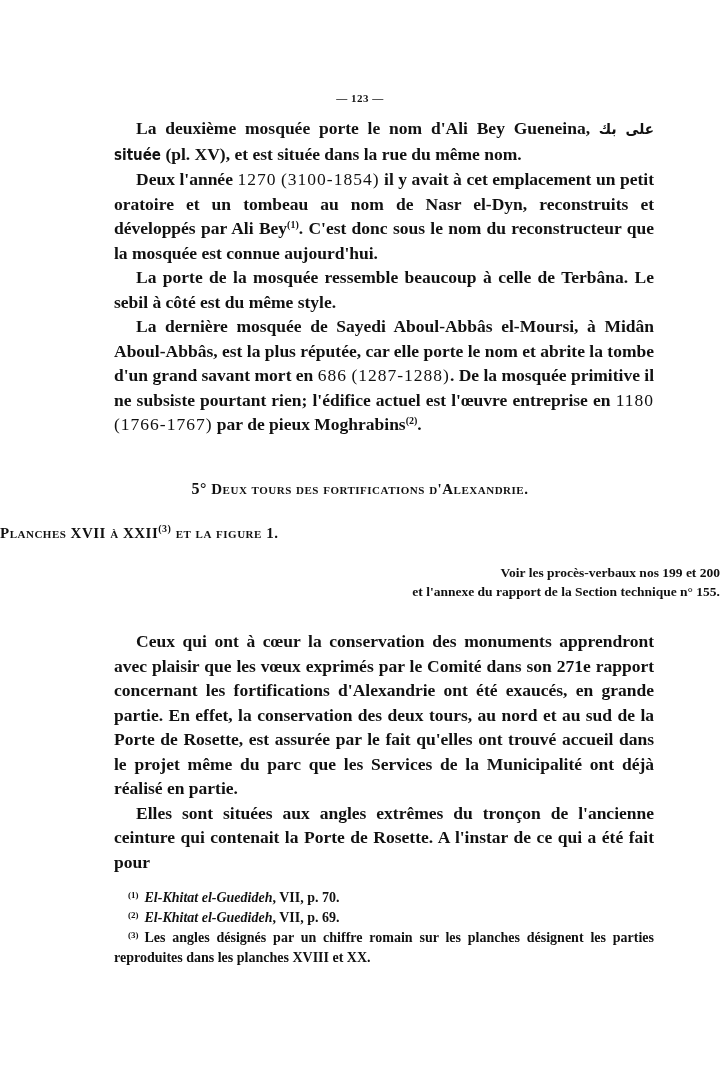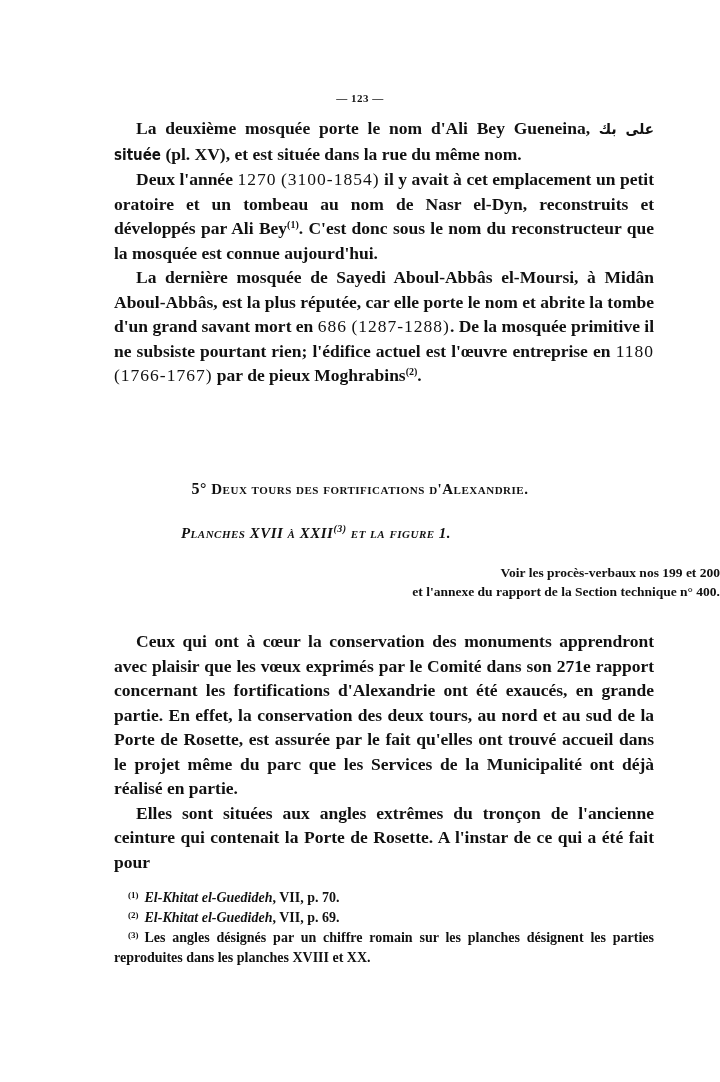--- a/index.html
+++ b/index.html
@@ -73,23 +73,21 @@
       font-weight: bold;
       font-variant: small-caps;
       letter-spacing: 0.5px;
     }
     .section-title .num { font-size: 16px; }
     .plates {
       position: absolute;
       top: 525px;
       left: 0;
       width: 632px;
-      text-align: center;
       font-size: 15px;
-      font-style: italic;
       font-weight: bold;
       font-variant: small-caps;
       letter-spacing: 0.5px;
     }
     .refs {
       position: absolute;
       top: 563px;
       left: 0;
       width: 720px;
       text-align: right;
@@ -137,41 +135,44 @@
       <span class="arabic">على بك située</span>
       <span>(pl. XV), et est située dans la rue du même nom.</span>
     </p>
     <p>
       <span>Deux l'année</span>
       <span class="oldnum">1270</span>
       <span class="oldnum">(3100-1854)</span>
       <span>il y avait à cet emplacement un petit oratoire et un tombeau au nom de Nasr el-Dyn, reconstruits et développés par Ali Bey</span><sup class="fn">(1)</sup><span>. C'est donc sous le nom du reconstructeur que la mosquée est connue aujourd'hui.</span>
     </p>
     <p>
+      <span>La porte de la mosquée ressemble beaucoup à celle de Terbâna. Le sebil à côté est du même style.</span>
+    </p>
+    <p>
       <span>La dernière mosquée de Sayedi Aboul-Abbâs el-Moursi, à Midân Aboul-Abbâs, est la plus réputée, car elle porte le nom et abrite la tombe d'un grand savant mort en</span>
       <span class="oldnum">686</span>
       <span class="oldnum">(1287-1288)</span><span>. De la mosquée primitive il ne subsiste pourtant rien; l'édifice actuel est l'œuvre entreprise en</span>
       <span class="oldnum">1180</span>
       <span class="oldnum">(1766-1767)</span>
       <span>par de pieux Moghrabins</span><sup class="fn">(2)</sup><span>.</span>
     </p>
   </div>
 
   <div class="section-title">
     <span class="num">5°</span>
     <span>Deux tours des fortifications d'Alexandrie.</span>
   </div>
 
   <div class="plates">
     <span>Planches XVII à XXII</span><sup class="fn">(3)</sup><span> et la figure 1.</span>
   </div>
 
   <div class="refs">
     <div>Voir les procès-verbaux nos 199 et 200</div>
-    <div>et l'annexe du rapport de la Section technique n° 400.</div>
+    <div>et l'annexe du rapport de la Section technique n° 155.</div>
   </div>
 
   <div class="body-block block-2">
     <p>
       <span>Ceux qui ont à cœur la conservation des monuments apprendront avec plaisir que les vœux exprimés par le Comité dans son 271e rapport concernant les fortifications d'Alexandrie ont été exaucés, en grande partie. En effet, la conservation des deux tours, au nord et au sud de la Porte de Rosette, est assurée par le fait qu'elles ont trouvé accueil dans le projet même du parc que les Services de la Municipalité ont déjà réalisé en partie.</span>
     </p>
     <p>
       <span>Elles sont situées aux angles extrêmes du tronçon de l'ancienne ceinture qui contenait la Porte de Rosette. A l'instar de ce qui a été fait pour</span>
     </p>
   </div>

